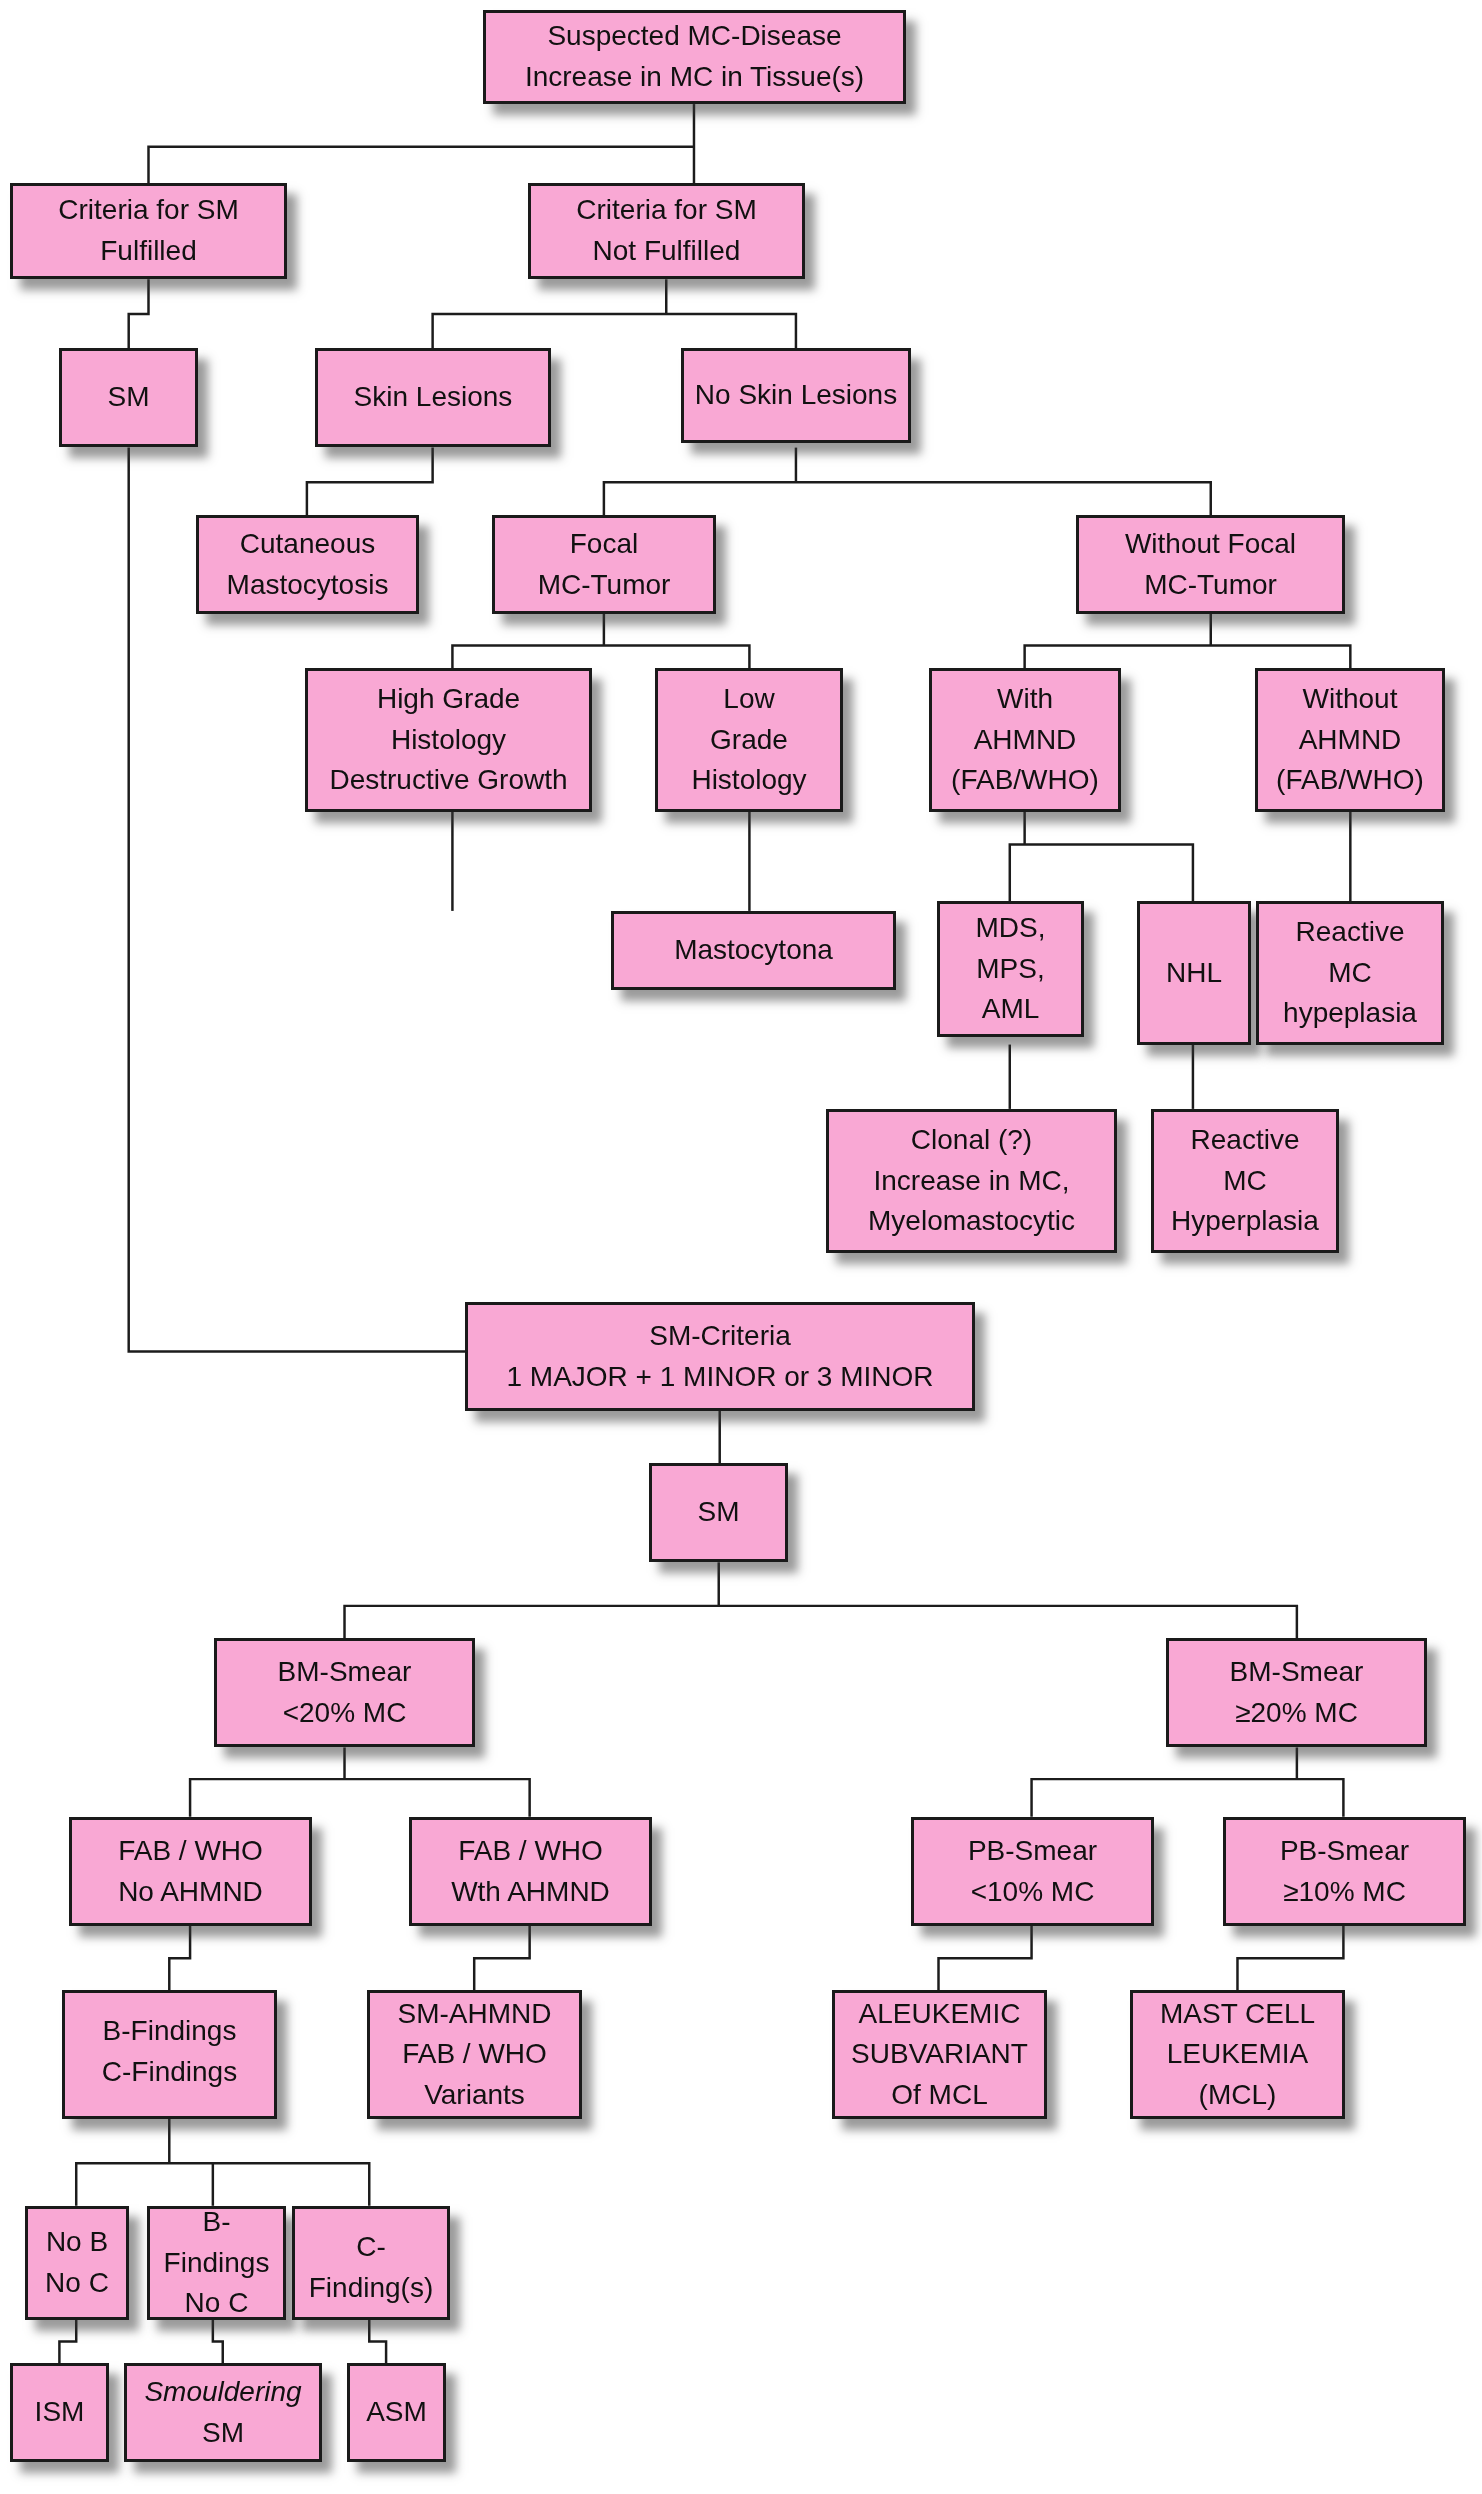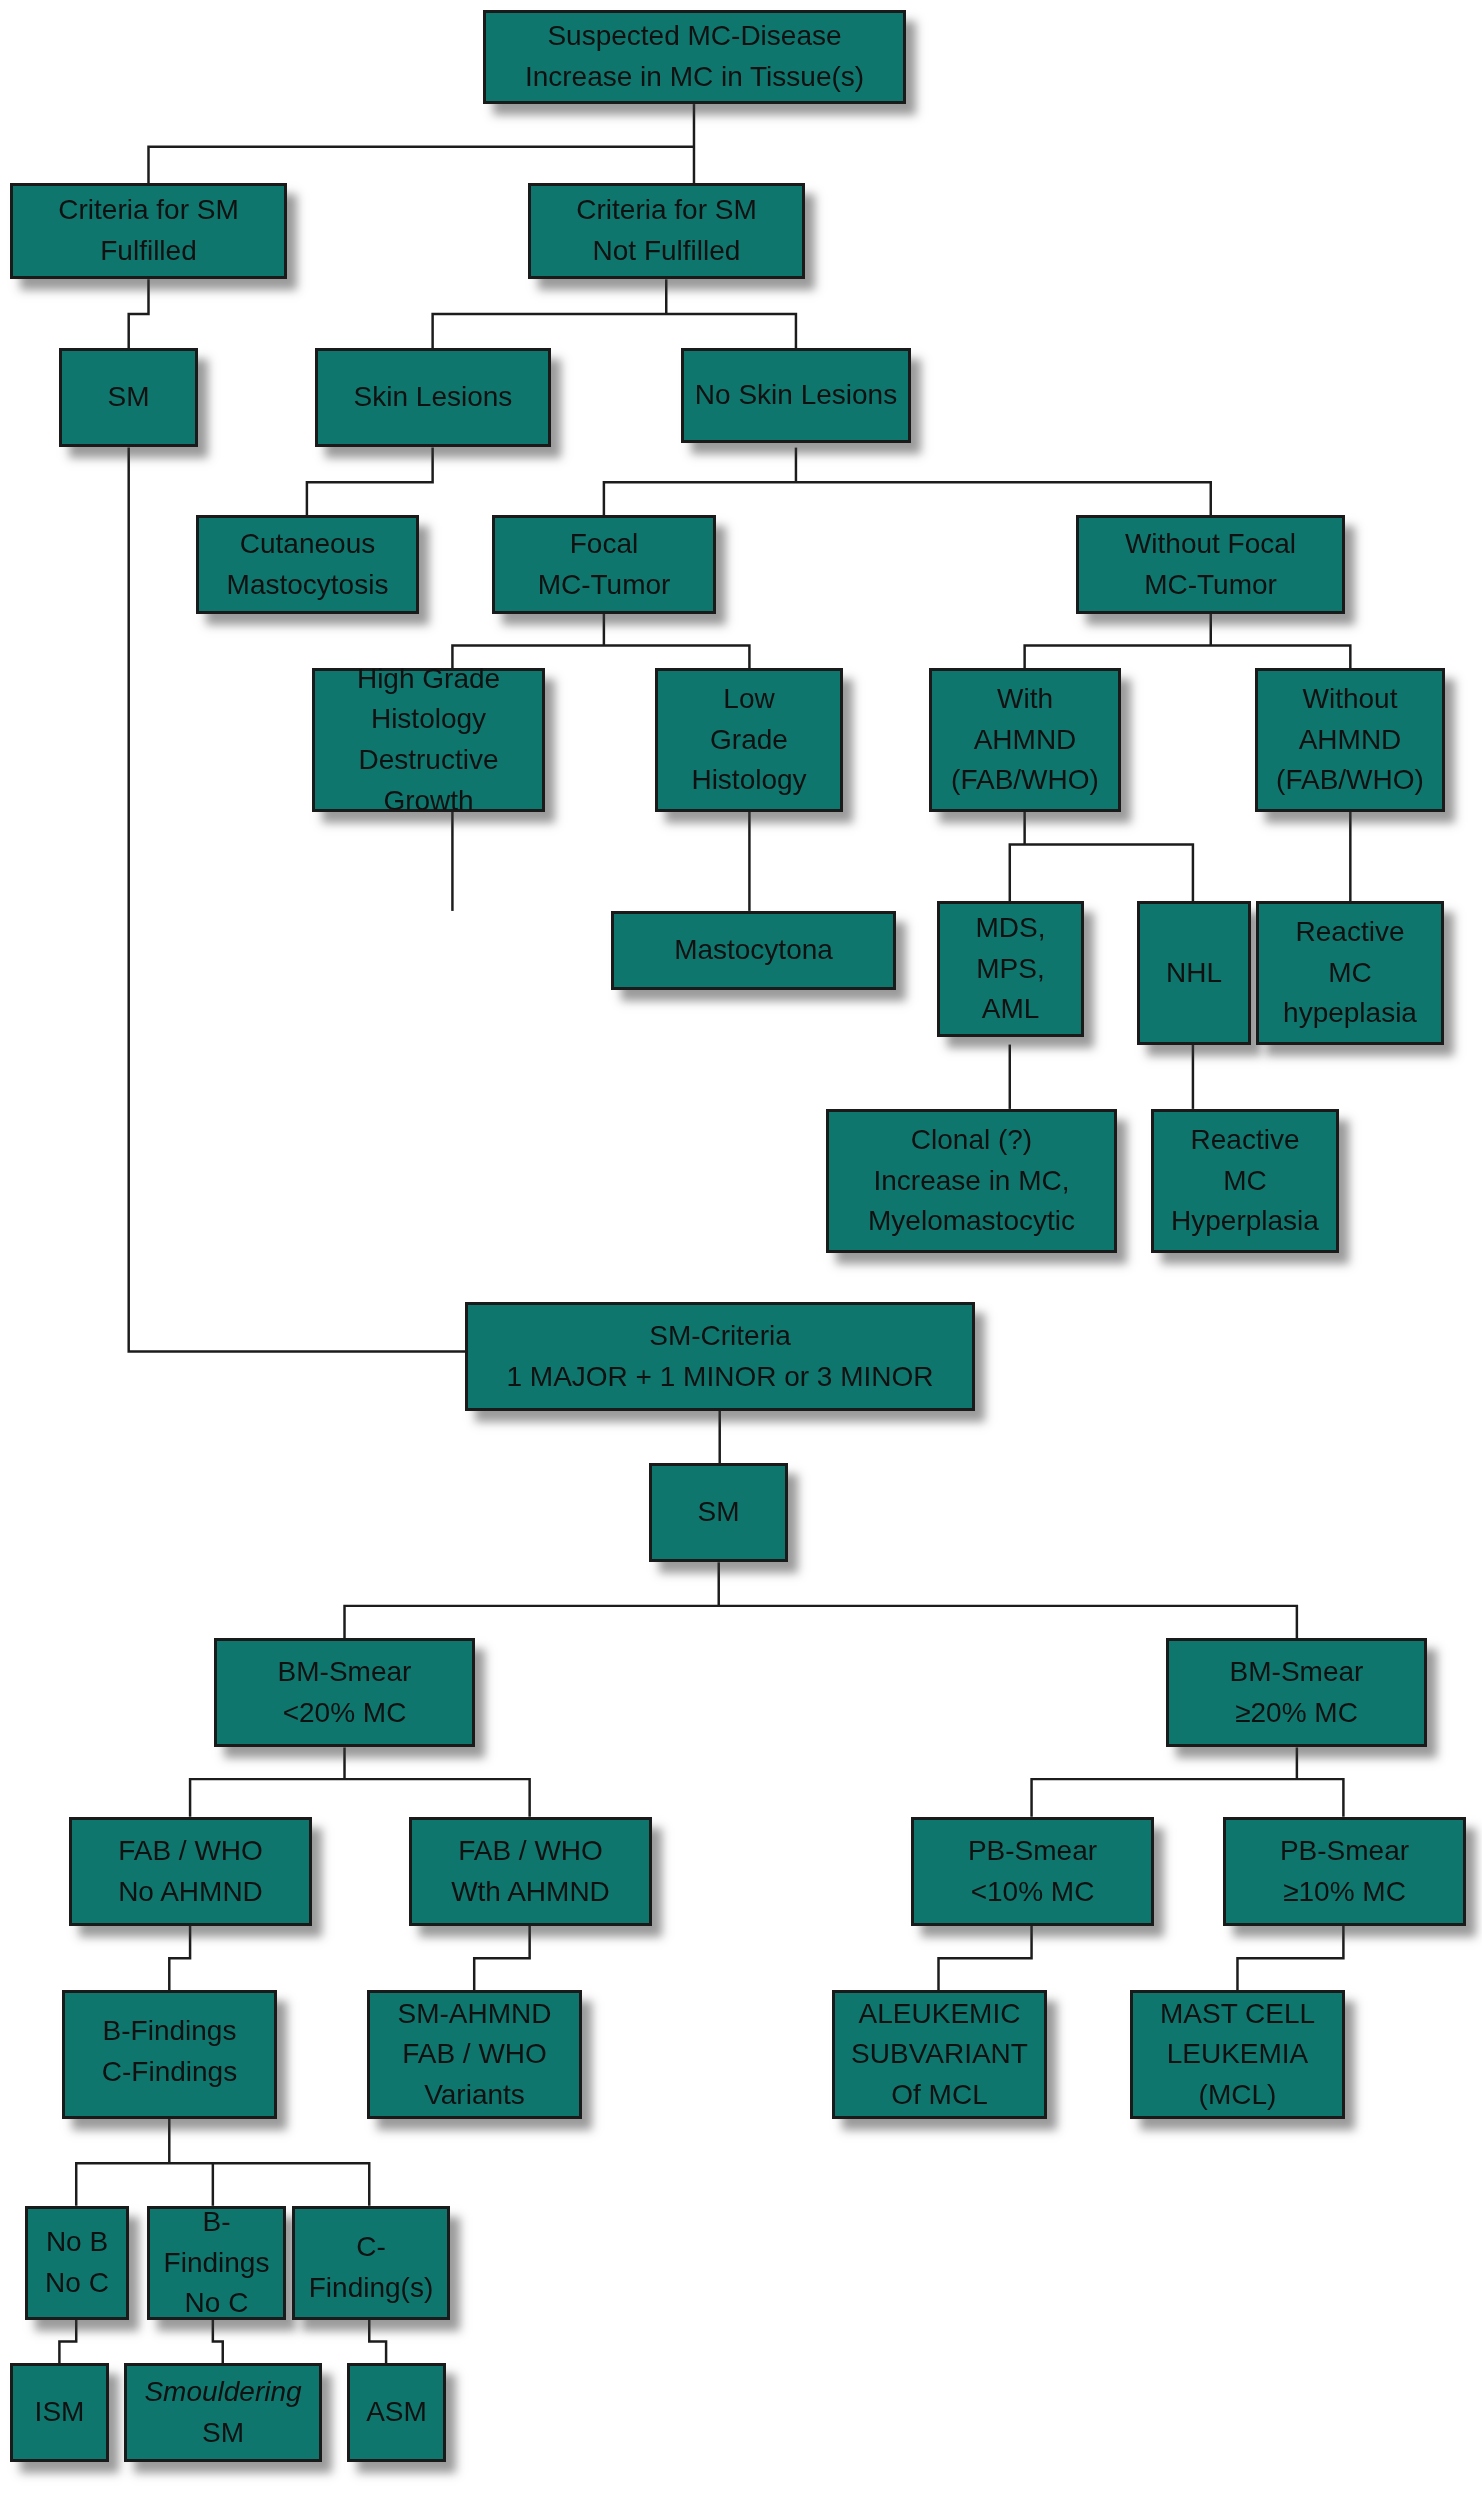--- a/index.html
+++ b/index.html
@@ -4,21 +4,21 @@
 <style>
   html,body{margin:0;padding:0;background:#ffffff;}
   #canvas{
     position:relative;width:1482px;height:2495px;background:#ffffff;
     font-family:"Liberation Sans","DejaVu Sans",sans-serif;color:#111;
     overflow:hidden;
   }
   svg.wires{position:absolute;left:0;top:0;z-index:1;}
   svg.wires path{stroke:#1c1c1c;stroke-width:2.5;fill:none;}
   .node{
-    position:absolute;box-sizing:border-box;background:#0f766e;
+    position:absolute;box-sizing:border-box;background:#f9a8d4;
     border:3px solid #1a1a1a;
     box-shadow:10px 11px 9px rgba(55,55,55,.5);
     display:flex;flex-direction:column;justify-content:center;align-items:center;
     text-align:center;font-size:28px;line-height:1.45;z-index:2;
     padding:4px 6px;
   }
   .node.top-align{justify-content:flex-start;padding-top:18px;}
   .node em{}
 </style>
 </head>
@@ -120,21 +120,21 @@
   <div class="node" style="left:492px;top:515px;width:224px;height:99px">
       <div>Focal</div>
       <div>MC-Tumor</div>
     </div>
 
   <div class="node" style="left:1076px;top:515px;width:269px;height:99px">
       <div>Without Focal</div>
       <div>MC-Tumor</div>
     </div>
 
-  <div class="node" style="left:312px;top:668px;width:233px;height:144px">
+  <div class="node" style="left:305px;top:668px;width:287px;height:144px">
       <div>High Grade</div>
       <div>Histology</div>
       <div>Destructive Growth</div>
     </div>
 
   <div class="node" style="left:655px;top:668px;width:188px;height:144px">
       <div>Low</div>
       <div>Grade</div>
       <div>Histology</div>
     </div>

